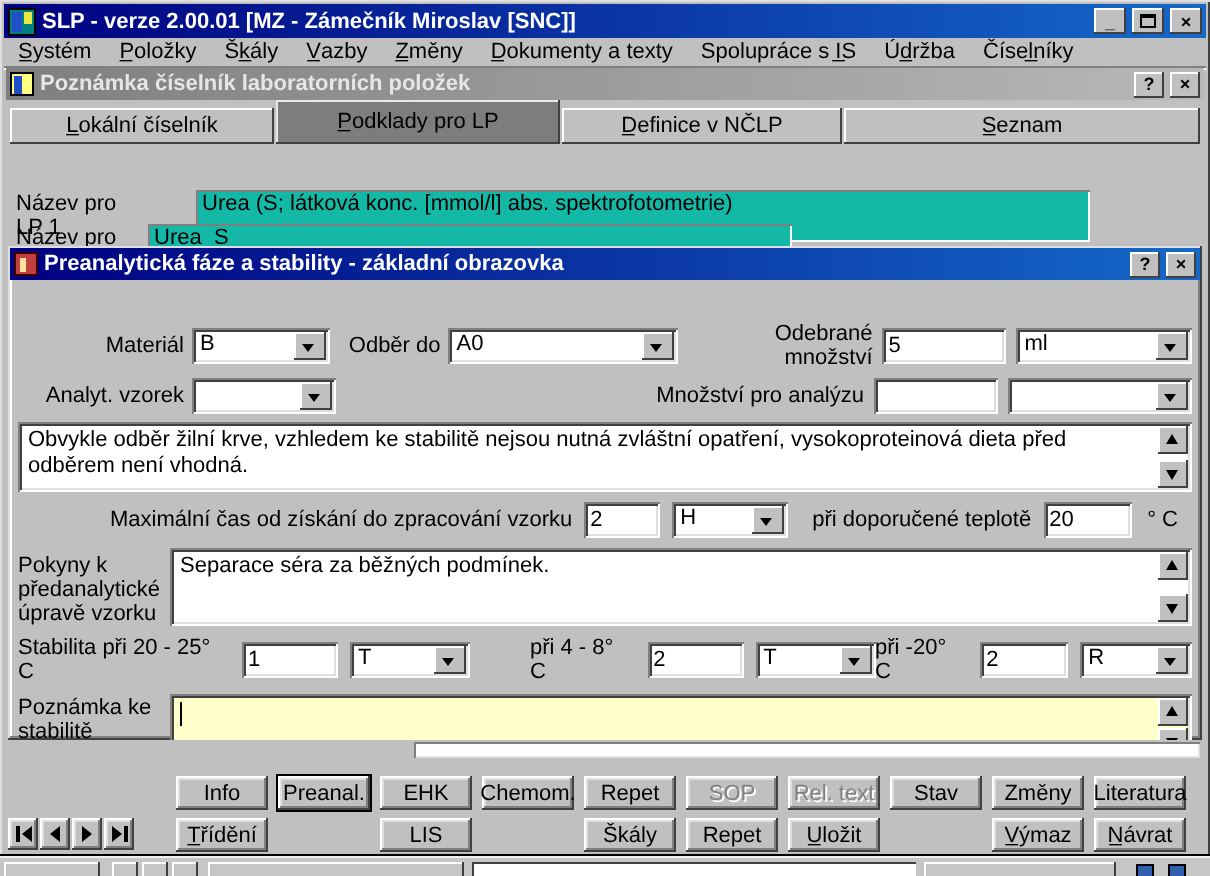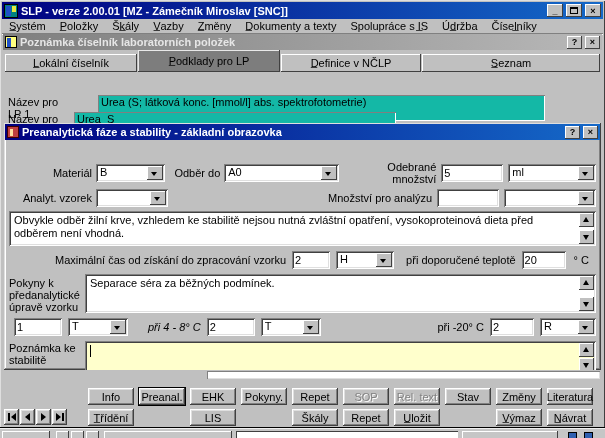--- a/index.html
+++ b/index.html
@@ -240,26 +240,27 @@
       <div class="frow" style="margin-top:5px;align-items:flex-end;">
         <span class="multilabel">Pokyny k předanalytické úpravě vzorku</span>
         <div class="textbox" style="height:39px;">
           <div class="txt">Separace séra za běžných podmínek.</div>
           <span class="scroll-btn up"></span>
           <span class="scroll-btn down"></span>
         </div>
       </div>
 
       <div class="frow" style="margin-top:5px;">
+        <span>Stabilita při 20 - 25° C</span>
         <input class="tinput" style="width: 48px; margin-left: 5px;" value="1">
         <div class="combo" style="width:60px;margin-left:6px;">
           <span class="combo-field">T</span>
           <span class="combo-btn"></span>
         </div>
-        <span style="margin-left:20px;font-style:italic;">při 4 - 8° C</span>
+        <span style="margin-left:30px;">při 4 - 8° C</span>
         <input class="tinput" style="width: 48px; margin-left: 6px;" value="2">
         <div class="combo" style="width:60px;margin-left:6px;">
           <span class="combo-field">T</span>
           <span class="combo-btn"></span>
         </div>
         <span style="margin-left:auto;">při -20° C</span>
         <input class="tinput" style="width: 44px; margin-left: 6px;" value="2">
         <div class="combo" style="width:56px;margin-left:6px;">
           <span class="combo-field">R</span>
           <span class="combo-btn"></span>
@@ -284,21 +285,21 @@
 
     </div>
   </div>
 
   <div class="hstrip"></div>
 
   <div class="toolbar">
     <div class="btn">Info</div>
     <div class="btn focused">Preanal.</div>
     <div class="btn">EHK</div>
-    <div class="btn">Pokyny.</div>
+    <div class="btn">Chemom.</div>
     <div class="btn">Repet</div>
     <div class="btn disabled">SOP</div>
     <div class="btn disabled">Rel. text</div>
     <div class="btn">Stav</div>
     <div class="btn">Změny</div>
     <div class="btn">Literatura</div>
     <div class="btn c1">T̲řídění</div>
     <div class="btn c3">LIS</div>
     <div class="btn c5">Škály</div>
     <div class="btn c6">Repet</div>

